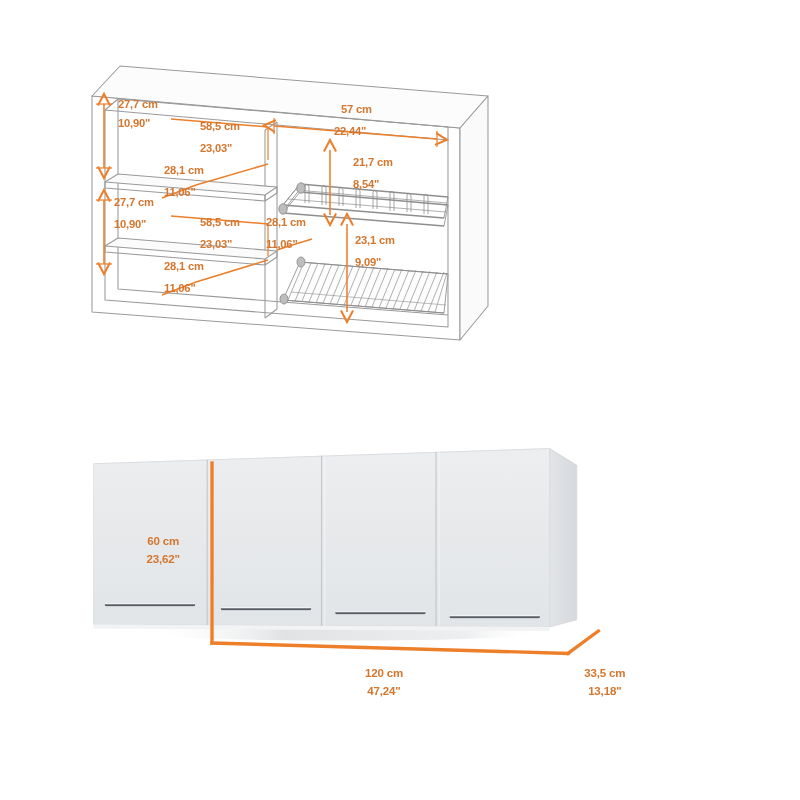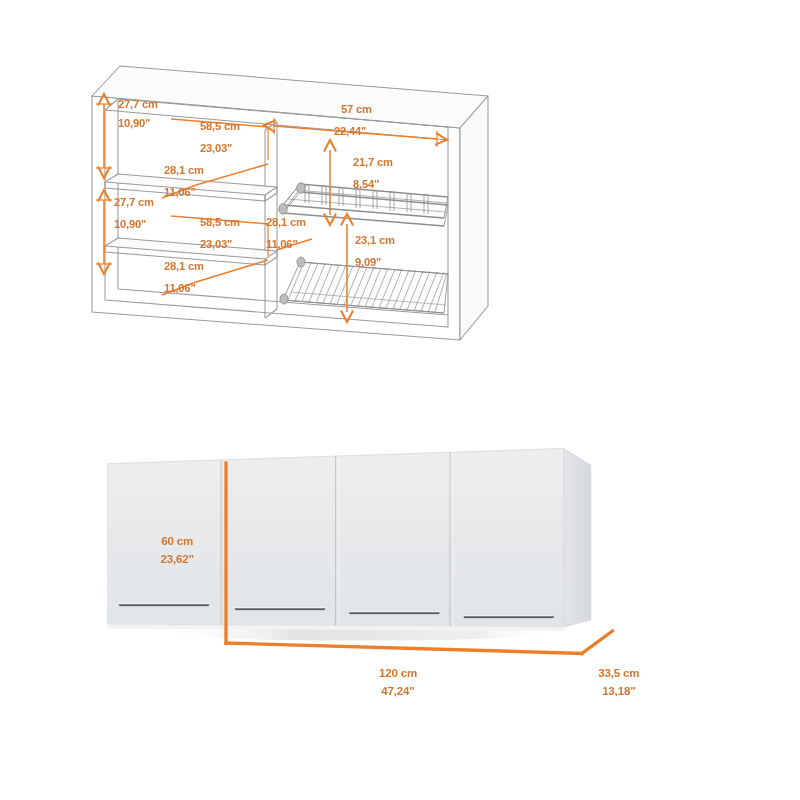--- a/index.html
+++ b/index.html
@@ -27,21 +27,21 @@
   }
 
   #figure-exploded {
     left: 0px;
     top: 0px;
     width: 800px;
     height: 390px;
   }
 
   #figure-product {
-    left: 14px;
+    left: 0px;
     top: 390px;
     width: 640px;
     height: 410px;
   }
 
   .figure svg {
     display: block;
     width: 100%;
     height: 100%;
   }

